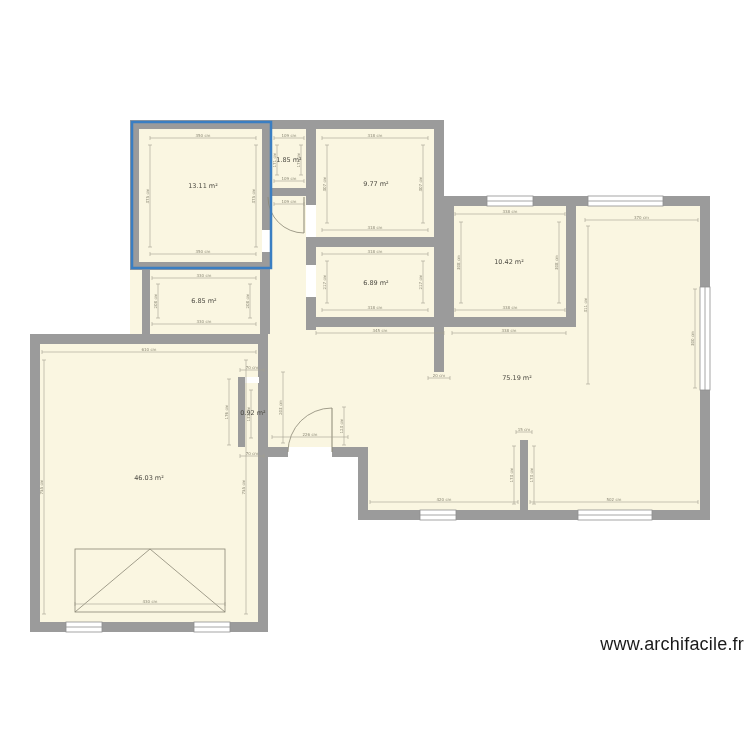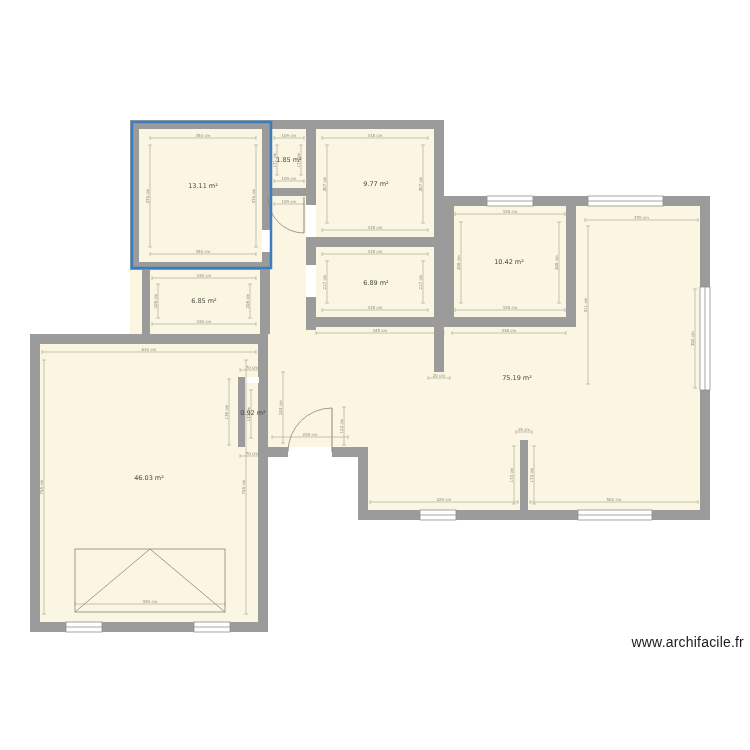--- a/index.html
+++ b/index.html
@@ -1,19 +1,19 @@
 <!DOCTYPE html>
 <html><head>
 <meta charset="utf-8">
 <style>
   html,body{margin:0;padding:0;background:#ffffff;}
   .stage{position:relative;width:750px;height:750px;background:#ffffff;overflow:hidden;
          font-family:"Liberation Sans", sans-serif;}
   svg{position:absolute;left:0;top:0;}
-  .watermark{position:absolute;right:6px;top:634px;font-size:14px;color:#1a1a1a;
+  .watermark{position:absolute;right:6px;top:634px;font-size:18px;color:#1a1a1a;
              text-decoration:none;font-family:"Liberation Sans", sans-serif;letter-spacing:0.2px;}
 </style>
 </head>
 <body>
 
 <div class="stage">
   <svg xmlns="http://www.w3.org/2000/svg" width="750" height="750">
       <polygon points="130,120 444,120 444,344 130,344" fill="#faf6e1"></polygon>
       <polygon points="444,196 710,196 710,520 444,520" fill="#faf6e1"></polygon>
       <polygon points="268,330 444,330 444,520 358,520 358,457 268,457" fill="#faf6e1"></polygon>

